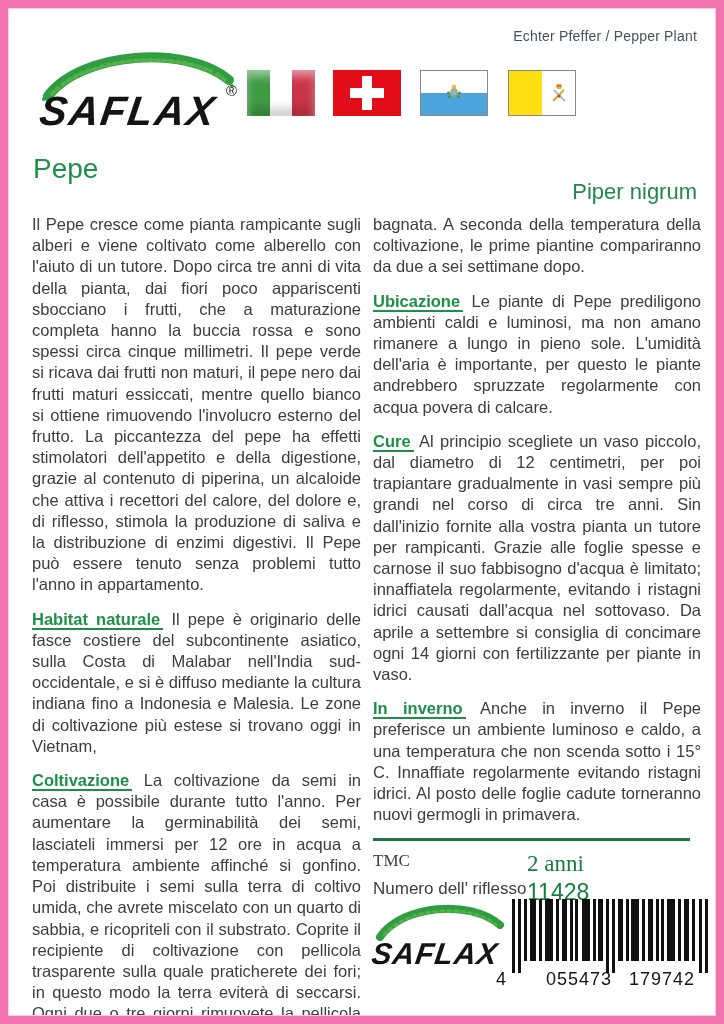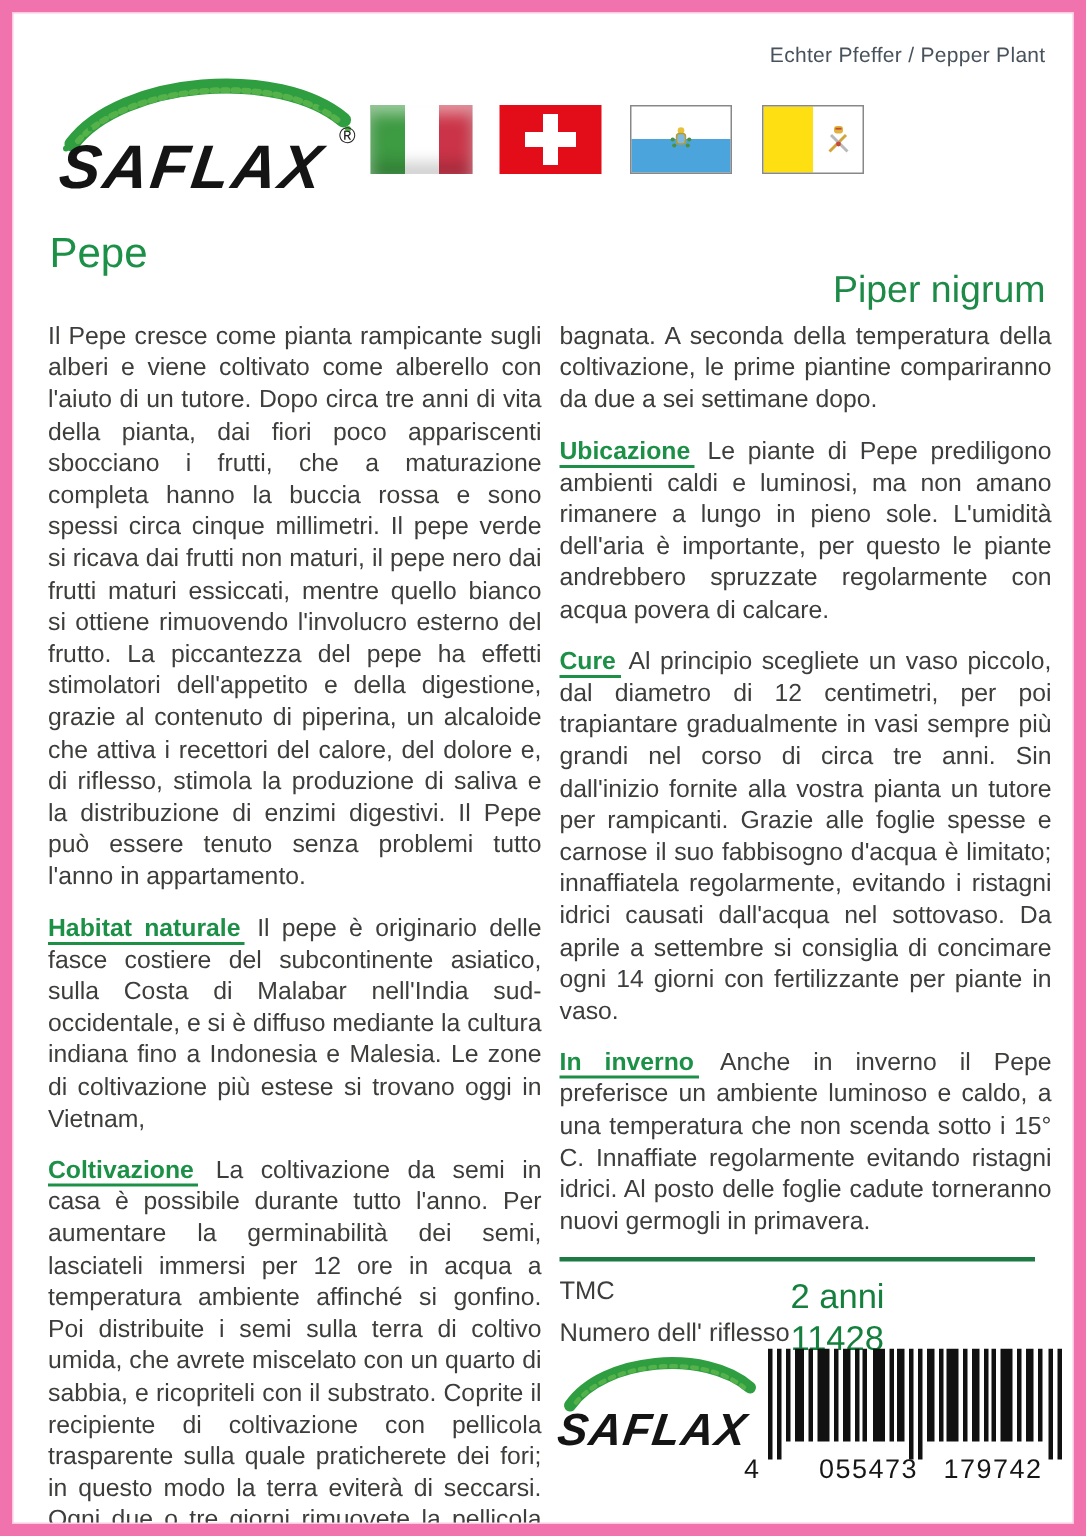--- a/index.html
+++ b/index.html
@@ -23,32 +23,32 @@
   .flag.swiss{left:86px;background:
       linear-gradient(#fff,#fff) 50% 50%/34px 10px no-repeat,
       linear-gradient(#fff,#fff) 50% 50%/10px 34px no-repeat,
       #e20d18;}
   .flag.sanmarino{left:173px;border:1px solid #888;background:linear-gradient(#ffffff 0 50%,#4ba5dc 50% 100%);}
   .flag.vatican{left:261px;border:1px solid #888;background:linear-gradient(90deg,#fee012 0 50%,#ffffff 50% 100%);}
   .emblem{position:absolute;left:50%;top:50%;transform:translate(-50%,-50%);}
   .emblem.vk{left:75%;}
   
   .page-title{position:absolute;left:33px;top:153px;font-size:28px;font-weight:normal;color:#1d9048;}
-  .latin-name{position:absolute;right:27px;top:179px;font-size:25px;color:#1d8a47;}
+  .latin-name{position:absolute;right:27px;top:179px;font-size:22px;color:#1d8a47;}
   
   .col{position:absolute;top:214px;font-size:16.5px;line-height:21.2px;color:#3d3d3b;text-align:justify;}
   .col-left{left:32px;width:329px;}
   .col-right{left:373px;width:328px;}
   .col p{margin:0 0 13px 0;}
   .sec-h{color:#1d9048;font-weight:bold;border-bottom:2px solid #1d9048;padding-right:3px;}
   .divider{width:317px;height:3px;background:#1d7a45;margin-top:5px;}
   
   .spec-label{position:absolute;left:373px;font-size:17px;color:#3d3d3b;}
   .spec-value{position:absolute;left:527px;font-size:23px;color:#15803d;}
-  .row1{top:851px;} .row2{top:879px;}
+  .row1{top:851px;font-family:Liberation Serif, serif;} .row2{top:879px;}
   .footer-logo{position:absolute;left:370px;top:899px;width:140px;height:100px;}
   .footer-logo .wordmark{font-size:30px;top:38px;left:2px;letter-spacing:1px;}
   .barcode{position:absolute;left:512px;top:899px;}
   .bc-num{position:absolute;top:969px;font-size:18px;color:#161616;letter-spacing:1px;}
   .bc-first{left:496px;}
   .bc-g1{left:524px;width:88px;text-align:right;}
   .bc-g2{left:619px;width:86px;text-align:center;}
 </style>
 </head>
 <body>

